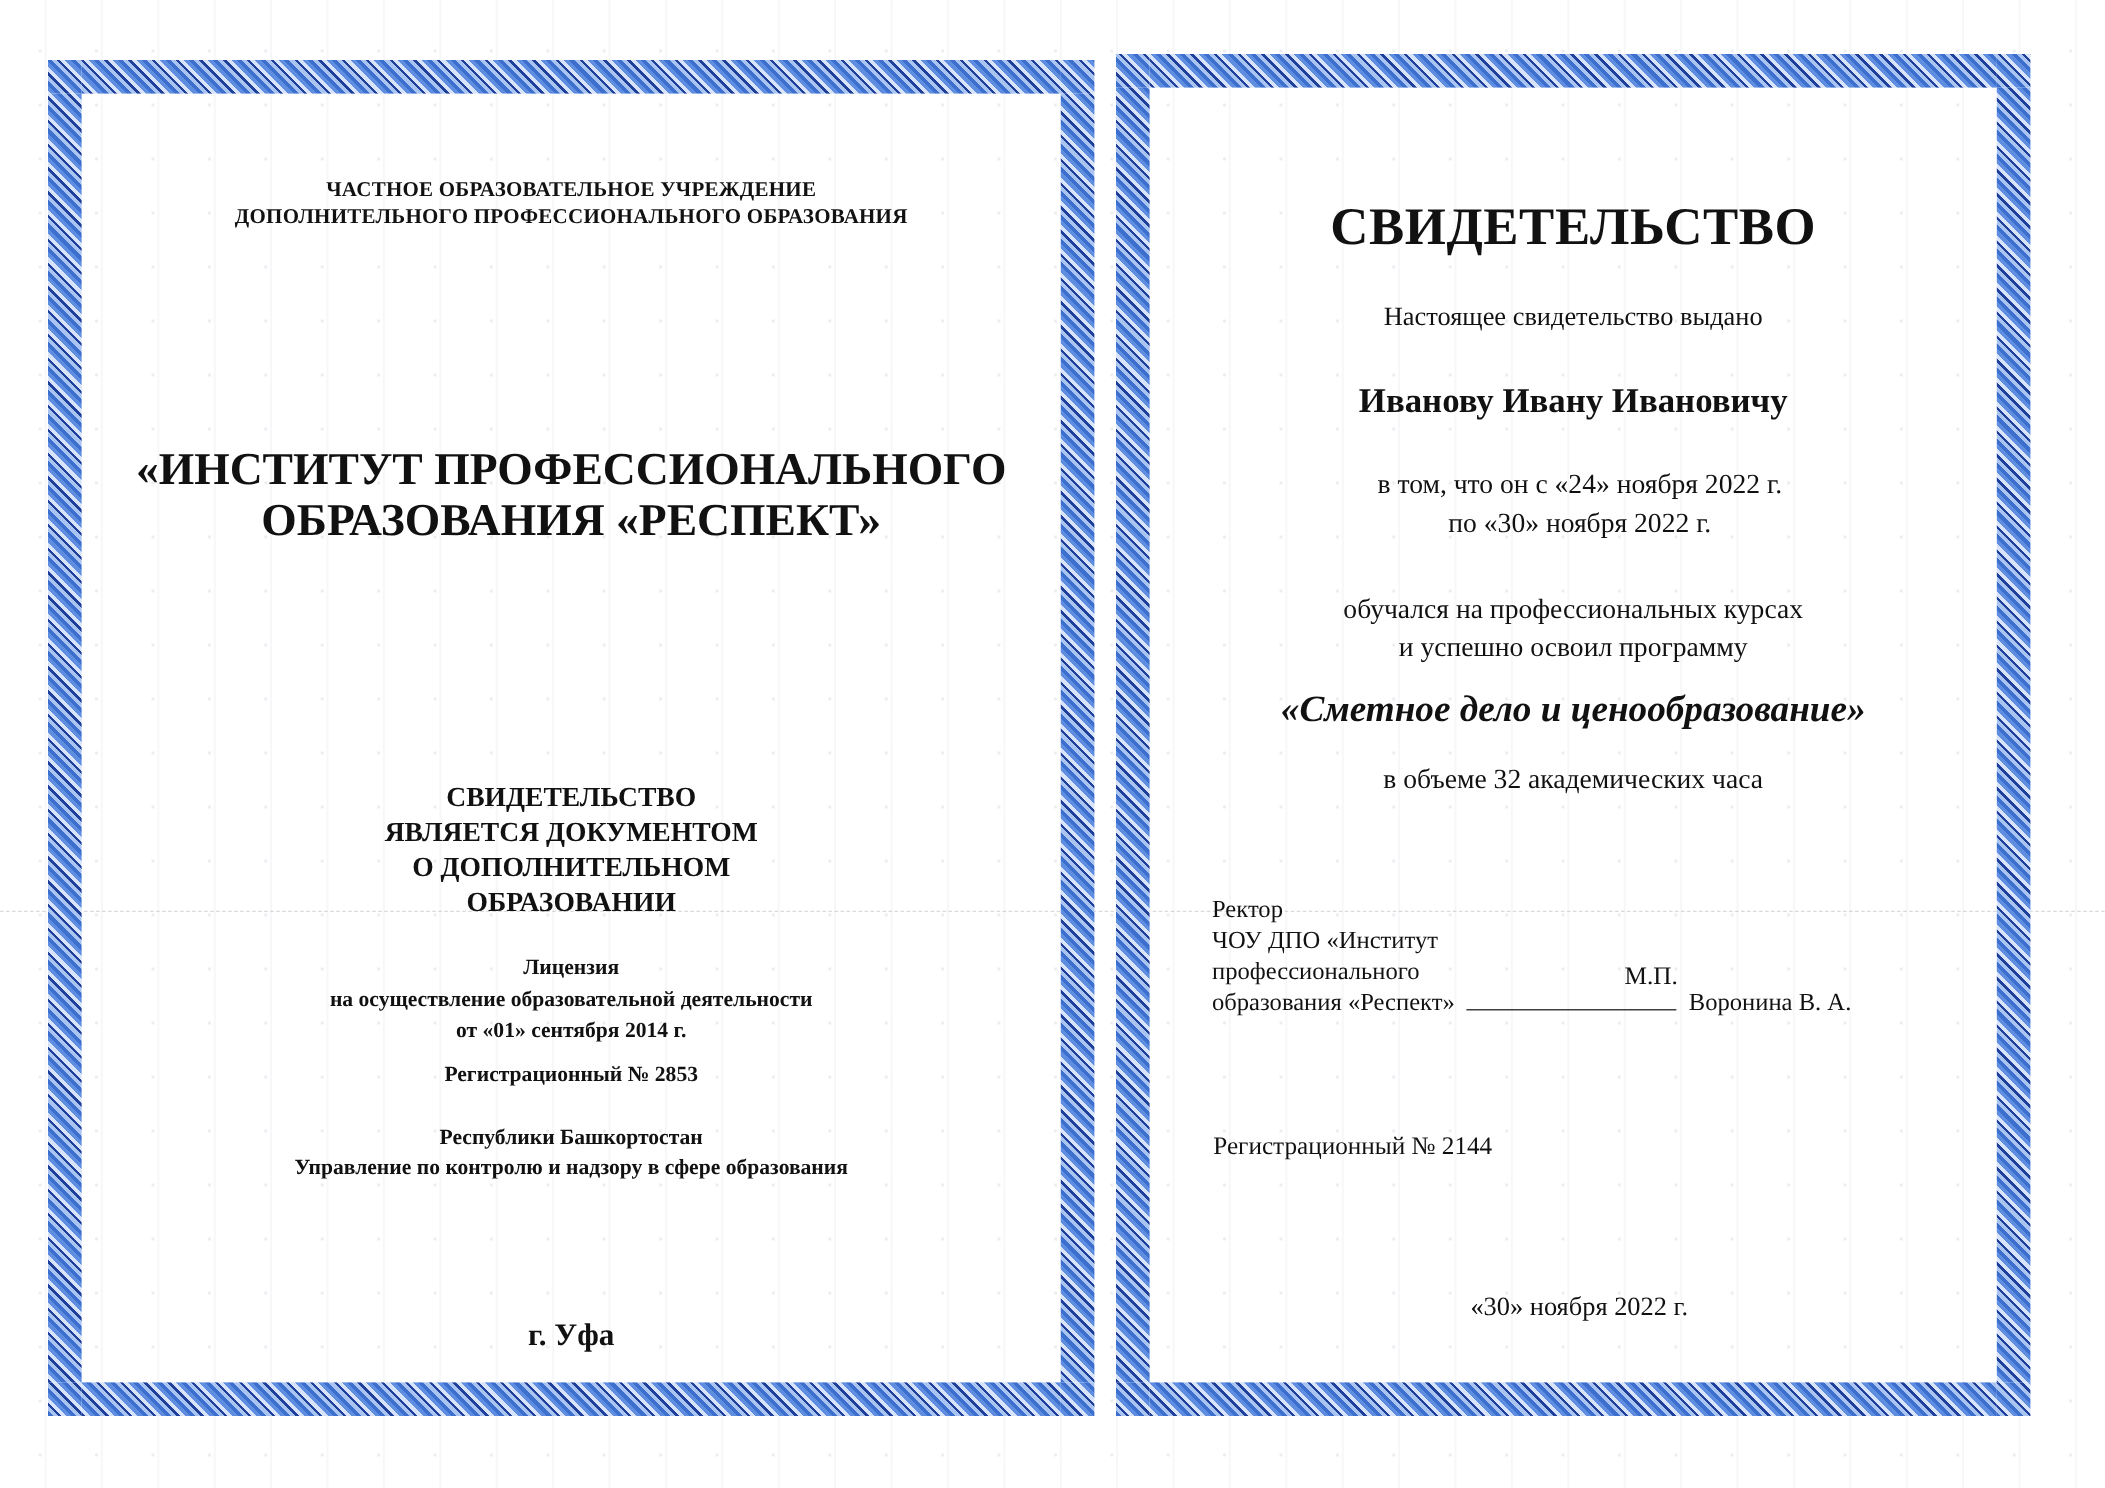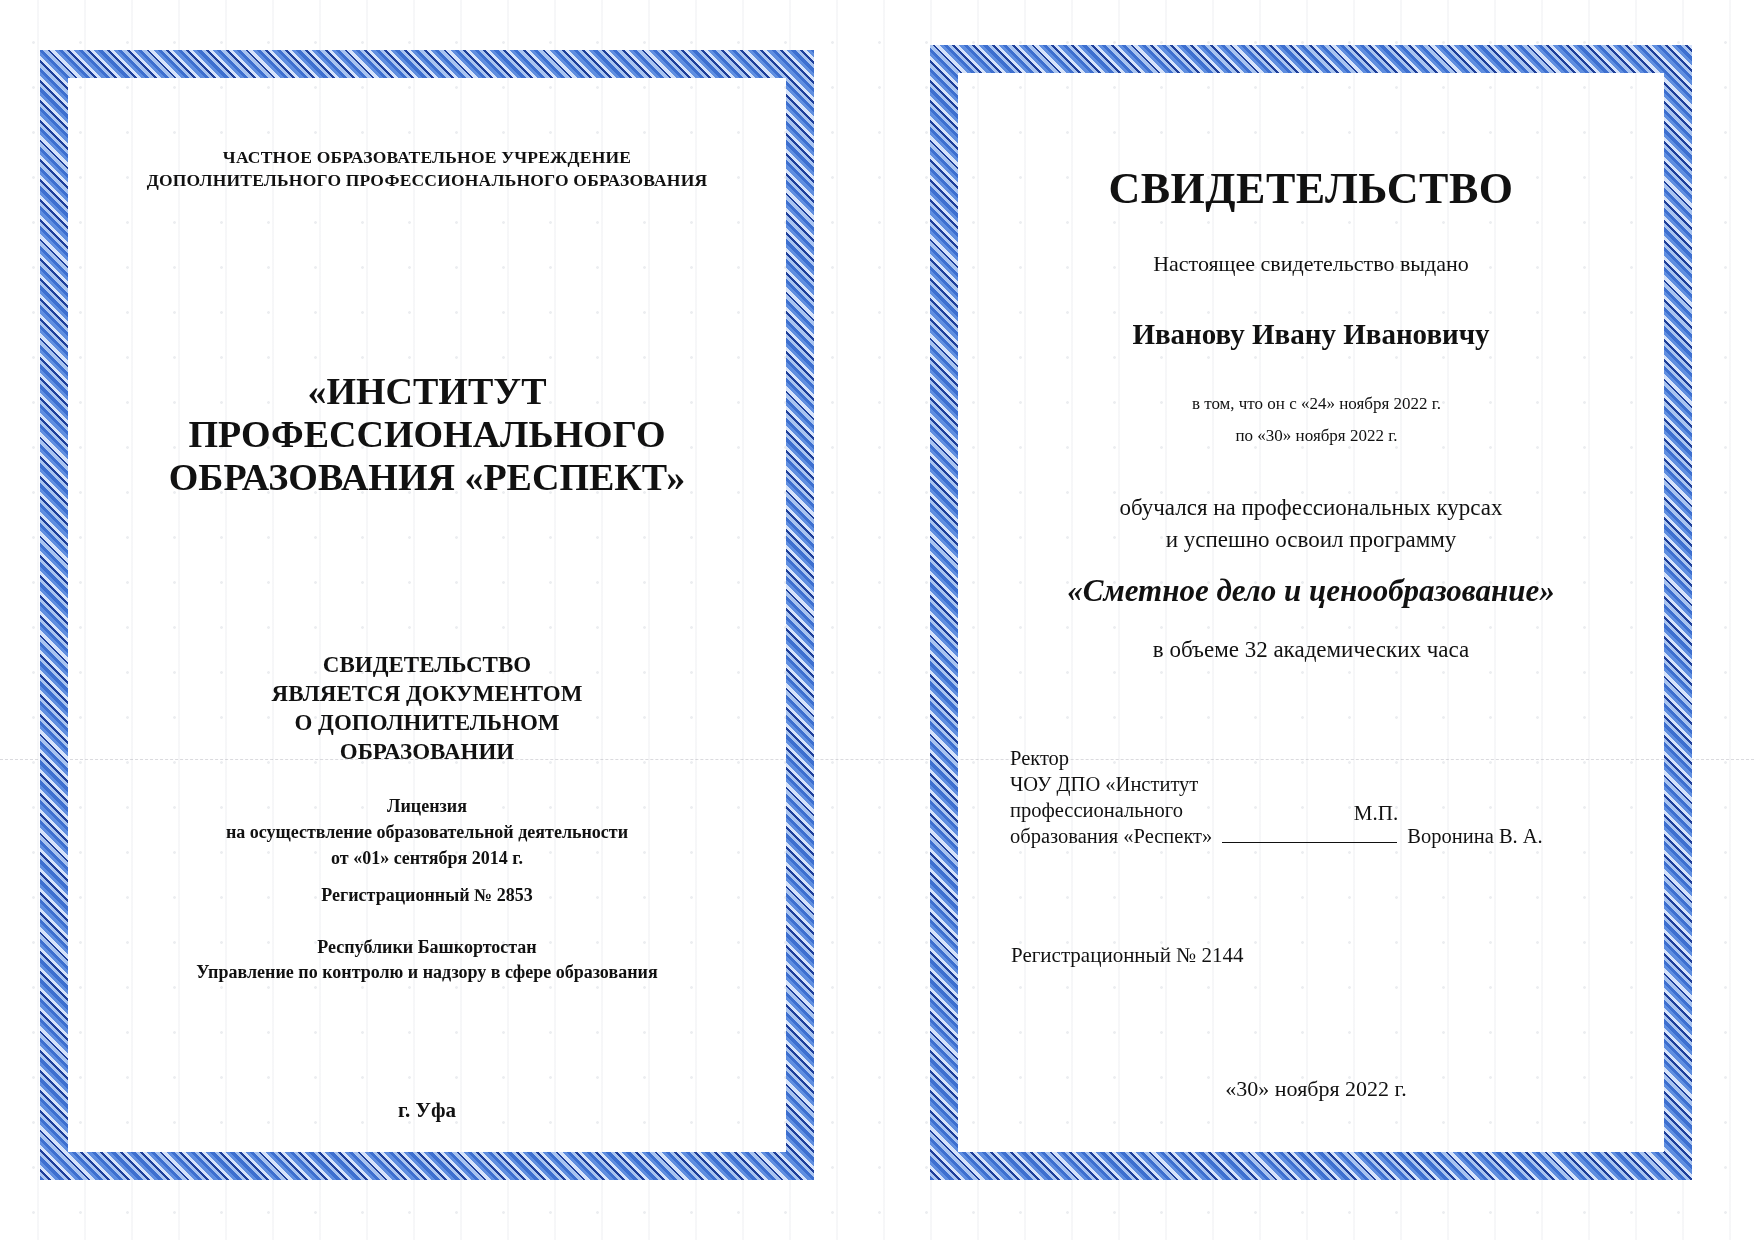--- a/index.html
+++ b/index.html
@@ -26,37 +26,37 @@
     position:absolute;
     box-sizing:border-box;
   }
   .border {
     position:absolute; inset:0;
     box-sizing:border-box;
     border:28px solid transparent;
     border-image: repeating-linear-gradient(45deg,
         #3d6fcf 0 3px, #a9c4f0 3px 6px, #1e3f9a 6px 8px, #d6e3fa 8px 11px, #5f8ee0 11px 14px) 28;
   }
-  .left-page { left:40px; top:50px; width:774px; height:1130px;border-radius:27px; }
+  .left-page { left:40px; top:50px; width:872px; height:1130px;border-radius:27px; }
   .right-page { left:930px; top:45px; width:762px; height:1135px; }
   .content { position:absolute; inset:28px; }
   .center { text-align:center; position:absolute; left:0; right:0; }
   .b { font-weight:bold; }
   .org-header { top:68px; font-size:17.5px; line-height:23px; letter-spacing:0.2px; }
   .inst-name { top:292px; font-size:38px; line-height:43px; }
   .doc-statement { top:572px; font-size:23px; line-height:29px; }
   .license-block { top:715px; font-size:18px; line-height:26px; }
   .reg-left { top:807px; font-size:18px; }
   .authority { top:857px; font-size:18px; line-height:25px; }
-  .city { top:1020px; font-size:21px; }
+  .city { top:1020px; font-size:26px; }
 
   .title { top:90px; font-size:44px; letter-spacing:0.5px; }
   .issued { top:178px; font-size:22px; }
   .name { top:245px; font-size:29px; }
-  .period { top:315px; font-size:17px; line-height:32px;padding-left:11px; }
+  .period { top:315px; font-size:23px; line-height:32px;padding-left:11px; }
   .study { top:419px; font-size:23px; line-height:32px; }
   .program { top:500px; font-size:31px; font-style:italic; font-weight:bold; }
   .volume { top:564px; font-size:23px; }
   .signature { position:absolute; left:52px; top:642px; font-size:20.5px; line-height:26px;margin-top:30px; }
   .sig-line { display:inline-block; width:175px; border-bottom:1.5px solid #111; margin:0 10px; vertical-align:baseline; height:18px; }
   .sig-name { }
   .stamp { top:728px; font-size:21px; left:130px; }
   .reg-right { position:absolute; left:53px; top:870px; font-size:21px; }
   .date-right { top:1003px; font-size:22px; left:10px; }
 </style>

